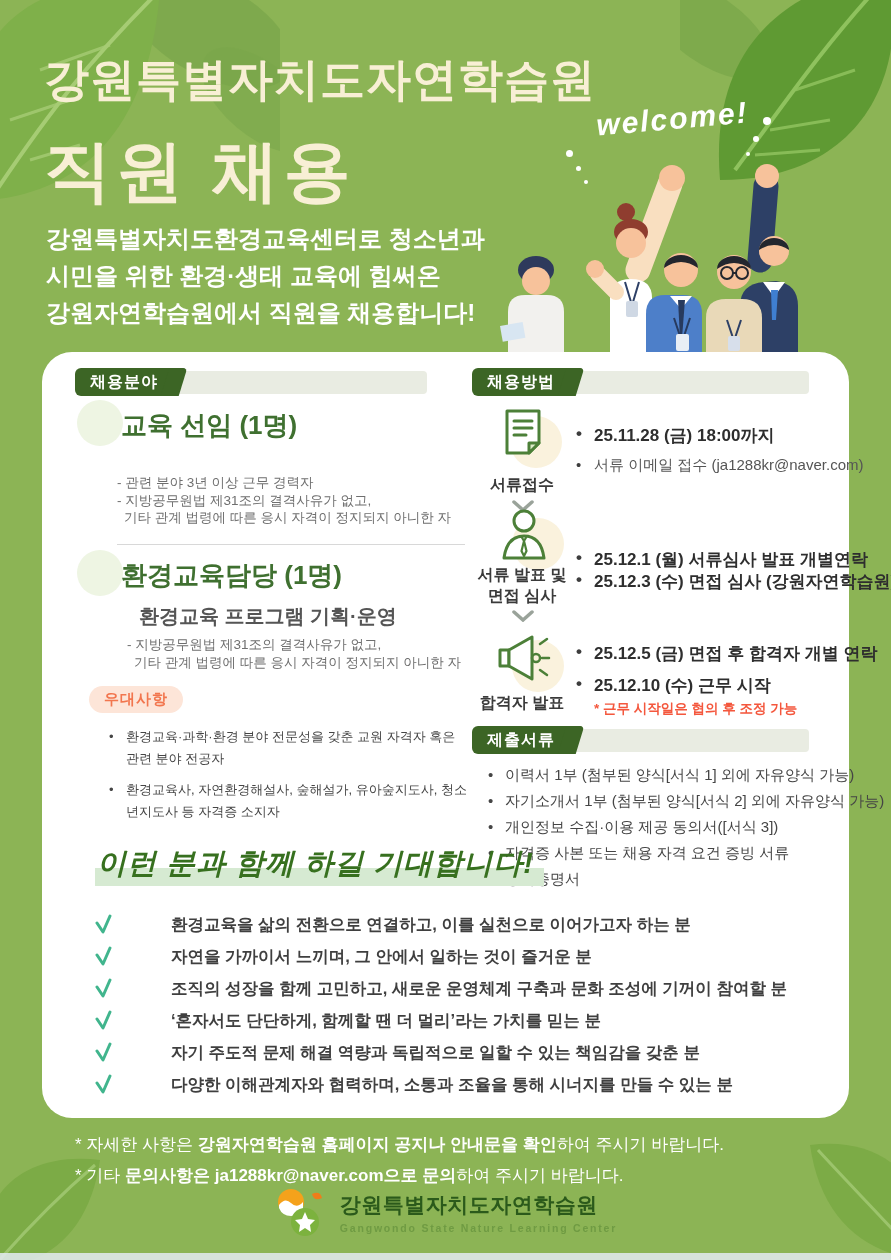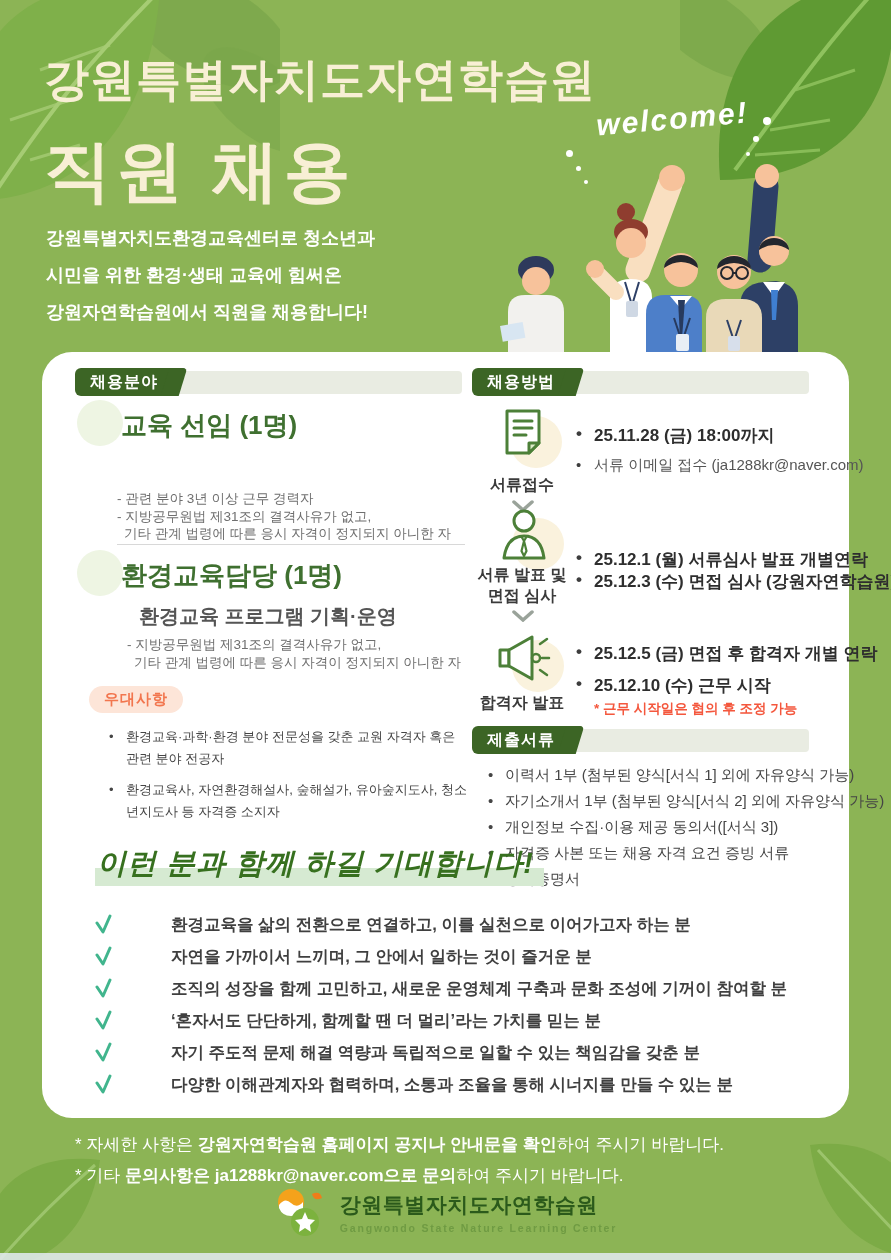--- a/index.html
+++ b/index.html
@@ -3,21 +3,21 @@
 <meta charset="utf-8">
 <style>
   html,body{margin:0;padding:0;}
   body{background:#555;font-family:"Liberation Sans","DejaVu Sans",sans-serif;}
   .poster{position:relative;width:891px;height:1260px;margin:0 auto;background:#8cb455;overflow:hidden;}
   .abs{position:absolute;}
 
   
   .org-title{left:44px;top:50px;font-size:45px;font-weight:800;color:#f8efd5;letter-spacing:1px;white-space:nowrap;}
   .main-title{left:44px;top:126px;font-size:67px;font-weight:800;color:#f8efd5;letter-spacing:5px;white-space:nowrap;}
-  .hdr-desc{left:46px;top:220px;font-size:18px;font-weight:600;color:#ffffff;line-height:37px;white-space:nowrap;}
+  .hdr-desc{left:46px;top:220px;font-size:24px;font-weight:600;color:#ffffff;line-height:37px;white-space:nowrap;}
   .welcome{left:596px;top:102px;font-size:30px;font-style:italic;font-weight:600;color:#ffffff;letter-spacing:2px;transform:rotate(-5deg);}
   .dot{position:absolute;border-radius:50%;background:#fff;}
 
   
   .card{left:42px;top:352px;width:807px;height:766px;background:#ffffff;border-radius:30px;}
   .col-left{position:absolute;left:33px;top:0;width:396px;height:470px;}
   .col-right{position:absolute;left:430px;top:0;width:380px;height:560px;}
 
   
   .tab{position:absolute;height:28px;}
@@ -146,28 +146,28 @@
     <circle cx="229" cy="123" r="6" fill="none" stroke="#23262e" stroke-width="2"></circle>
     <circle cx="244" cy="123" r="6" fill="none" stroke="#23262e" stroke-width="2"></circle>
     <path d="M235 123 h3" stroke="#23262e" stroke-width="2"></path>
     <path d="M229 170 L235 188 M243 170 L237 188" stroke="#2d4066" stroke-width="2" fill="none"></path>
     <rect x="230" y="186" width="12" height="15" rx="2" fill="#d7dfeb"></rect>
   </svg>
 
   <div class="abs card">
 
     <div class="col-left">
-      <div class="tab" style="left:0;top:16px;width:387px;">
+      <div class="tab" style="left:0;top:16px;width:352px;">
         <div class="bar"></div>
         <div class="lab">채용분야</div>
       </div>
 
       <div class="abs pos-circle" style="left:2px;top:48px;"></div>
       <div class="abs pos-title" style="left:46px;top:56px;">교육 선임 (1명)</div>
-      <div class="abs pos-reqs" style="left:42px;top:138px;">
+      <div class="abs pos-reqs" style="left:42px;top:122px;">
         <div>- 관련 분야 3년 이상 근무 경력자</div>
         <div>- 지방공무원법 제31조의 결격사유가 없고,</div>
         <div style="padding-left:7px;">기타 관계 법령에 따른 응시 자격이 정지되지 아니한 자</div>
       </div>
 
       <div class="abs divider" style="left:42px;top:192px;width:348px;"></div>
 
       <div class="abs pos-circle" style="left:2px;top:198px;"></div>
       <div class="abs pos-title" style="left:46px;top:206px;">환경교육담당 (1명)</div>
       <div class="abs pos-role" style="left:64px;top:251px;">환경교육 프로그램 기획·운영</div>

